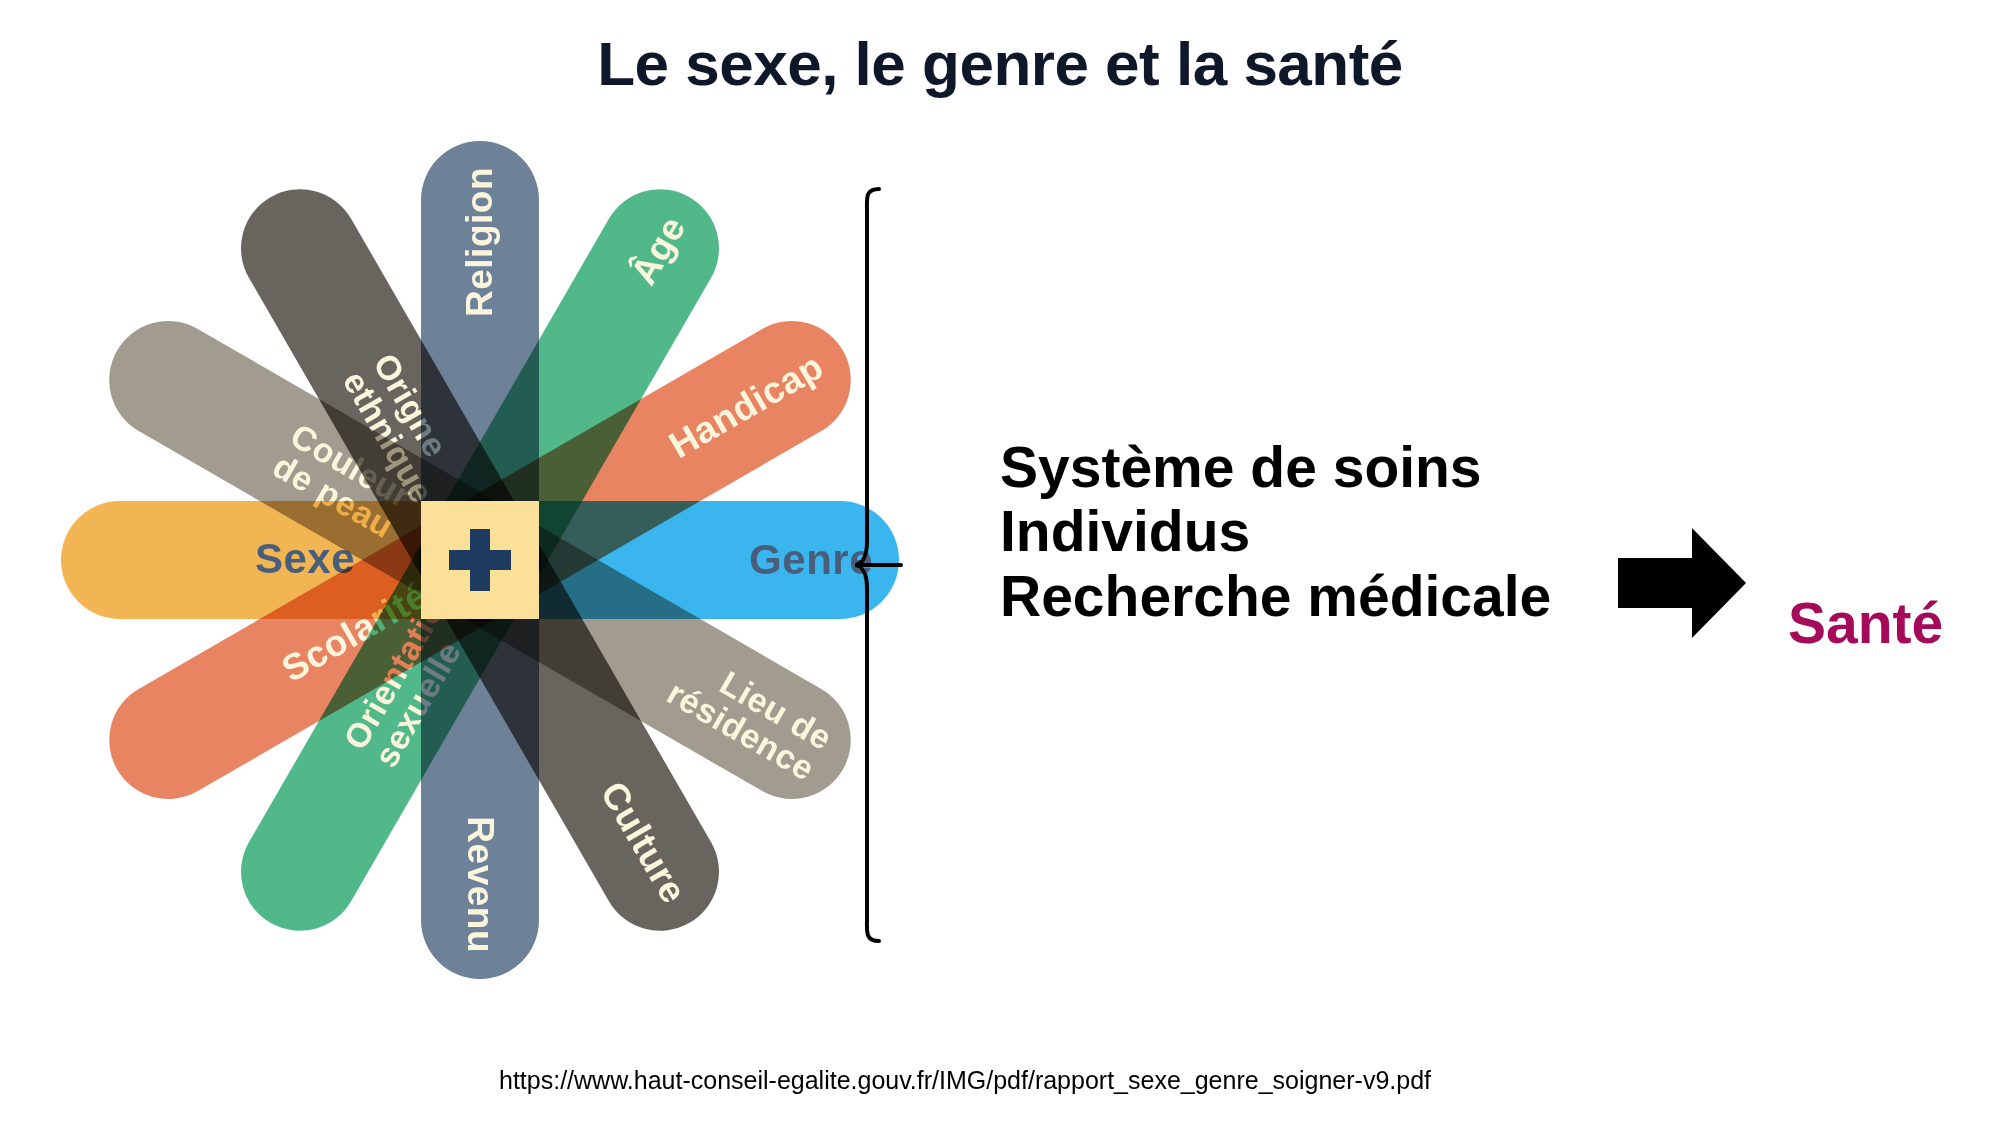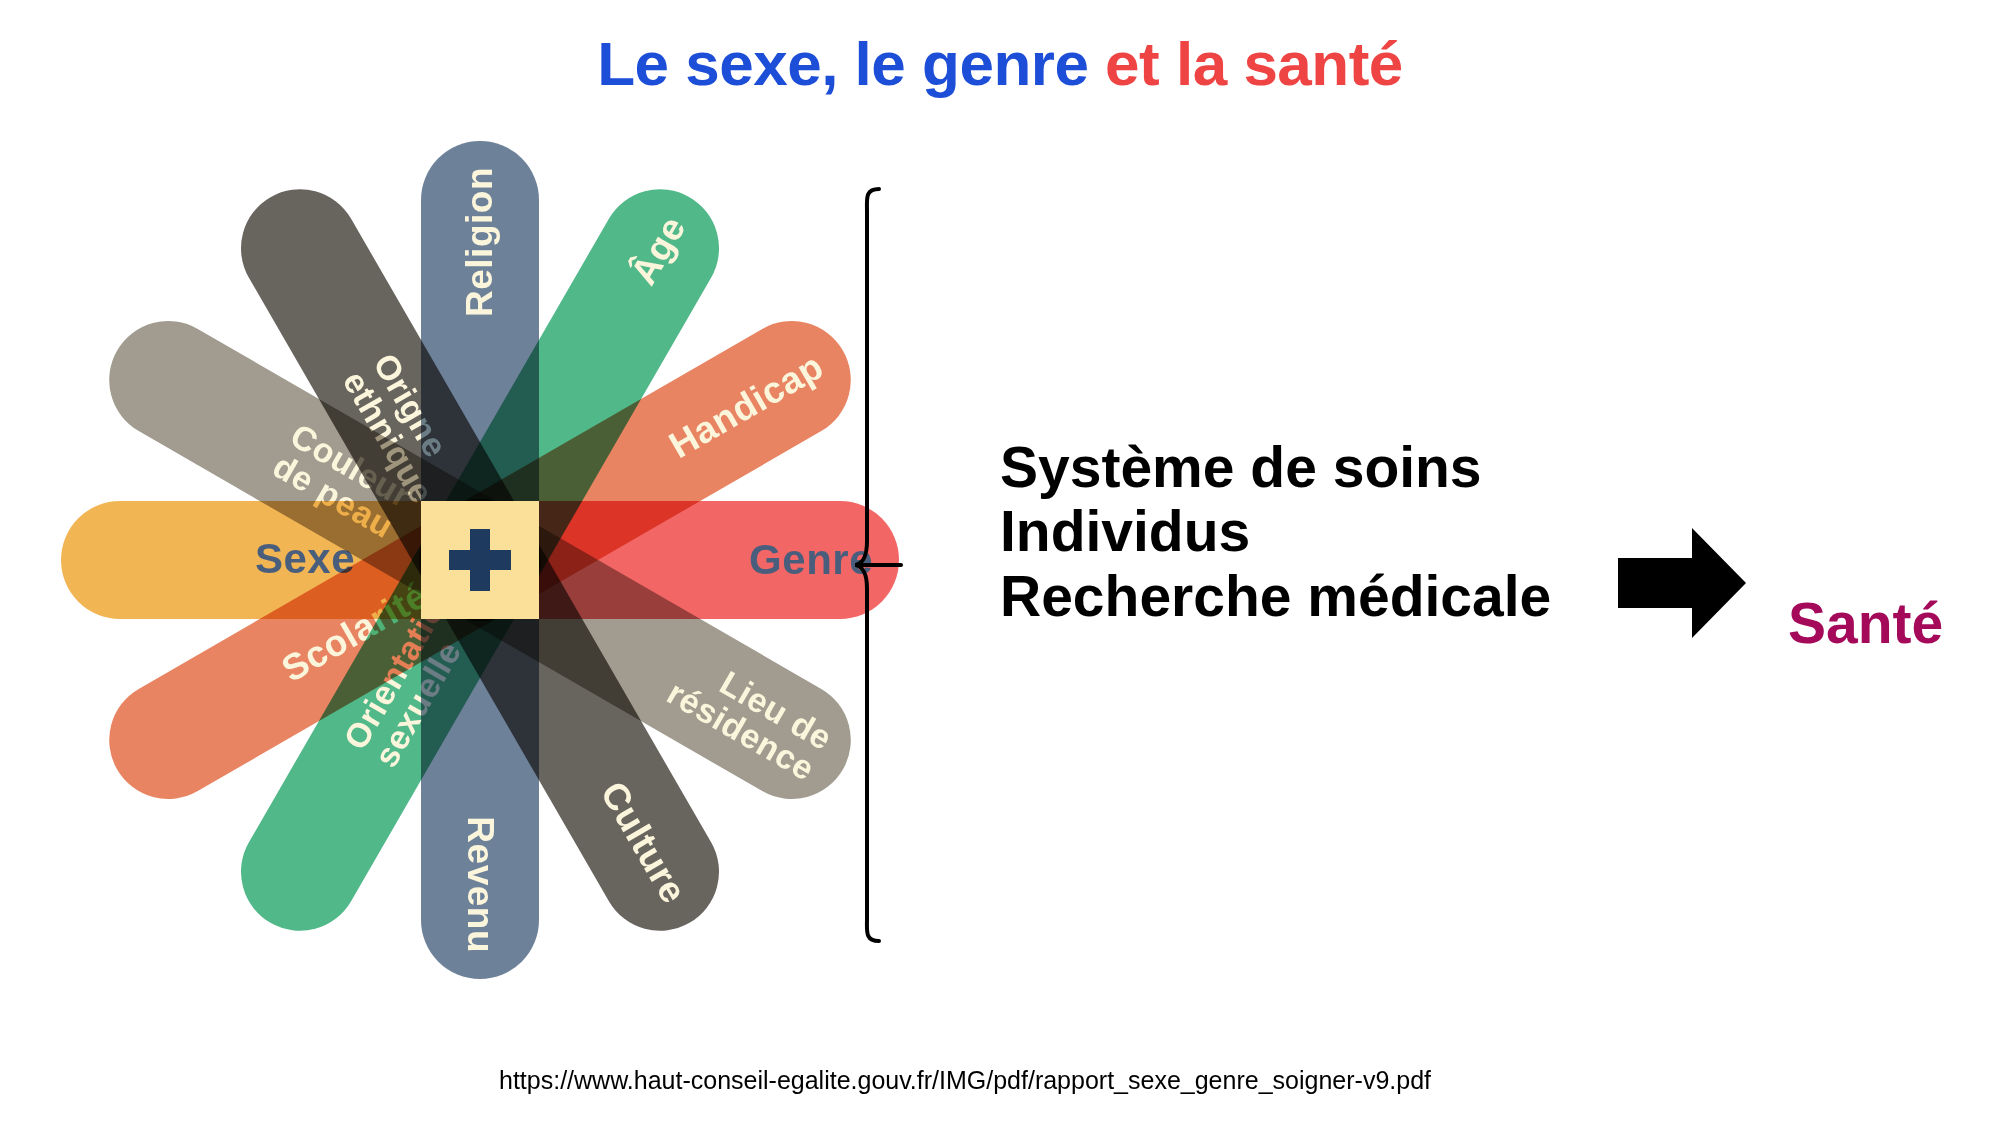--- a/index.html
+++ b/index.html
@@ -15,22 +15,22 @@
   
   #title{
     position:absolute;
     left:0;right:0;top:28px;
     text-align:center;
     font-size:62px;
     font-weight:bold;
     letter-spacing:-0.5px;
     white-space:nowrap;
   }
-  #title .t-black{color:#1d4ed8;text-align:right;}
-  #title .t-accent{color:#ef4444;}
+  #title .t-black{color:#0f172a;text-align:right;}
+  #title .t-accent{color:#0f172a;}
 
   
   #pinwheel{
     position:absolute;
     left:100px; top:180px;
     width:760px; height:760px;
   }
   #pinwheel .hub{
     position:absolute;
     left:50%; top:50%;
@@ -159,21 +159,21 @@
         <div class="petal" style="background: rgb(42, 168, 111); transform: rotate(-60deg); z-index: 11;">
           <div class="plabel">
             <div>Âge</div>
           </div>
         </div>
         <div class="petal" style="background: rgb(227, 105, 63); transform: rotate(-30deg); z-index: 12;">
           <div class="plabel">
             <div>Handicap</div>
           </div>
         </div>
-        <div class="petal big" style="background: #ef4444; transform: rotate(0deg); z-index: 13;">
+        <div class="petal big" style="background: #0ea5e9; transform: rotate(0deg); z-index: 13;">
           <div class="plabel">
             <div>Genre</div>
           </div>
         </div>
         <div class="petal two" style="background: rgb(140, 133, 119); transform: rotate(30deg); z-index: 14;">
           <div class="plabel">
             <div>Lieu de</div>
             <div>résidence</div>
           </div>
         </div>

